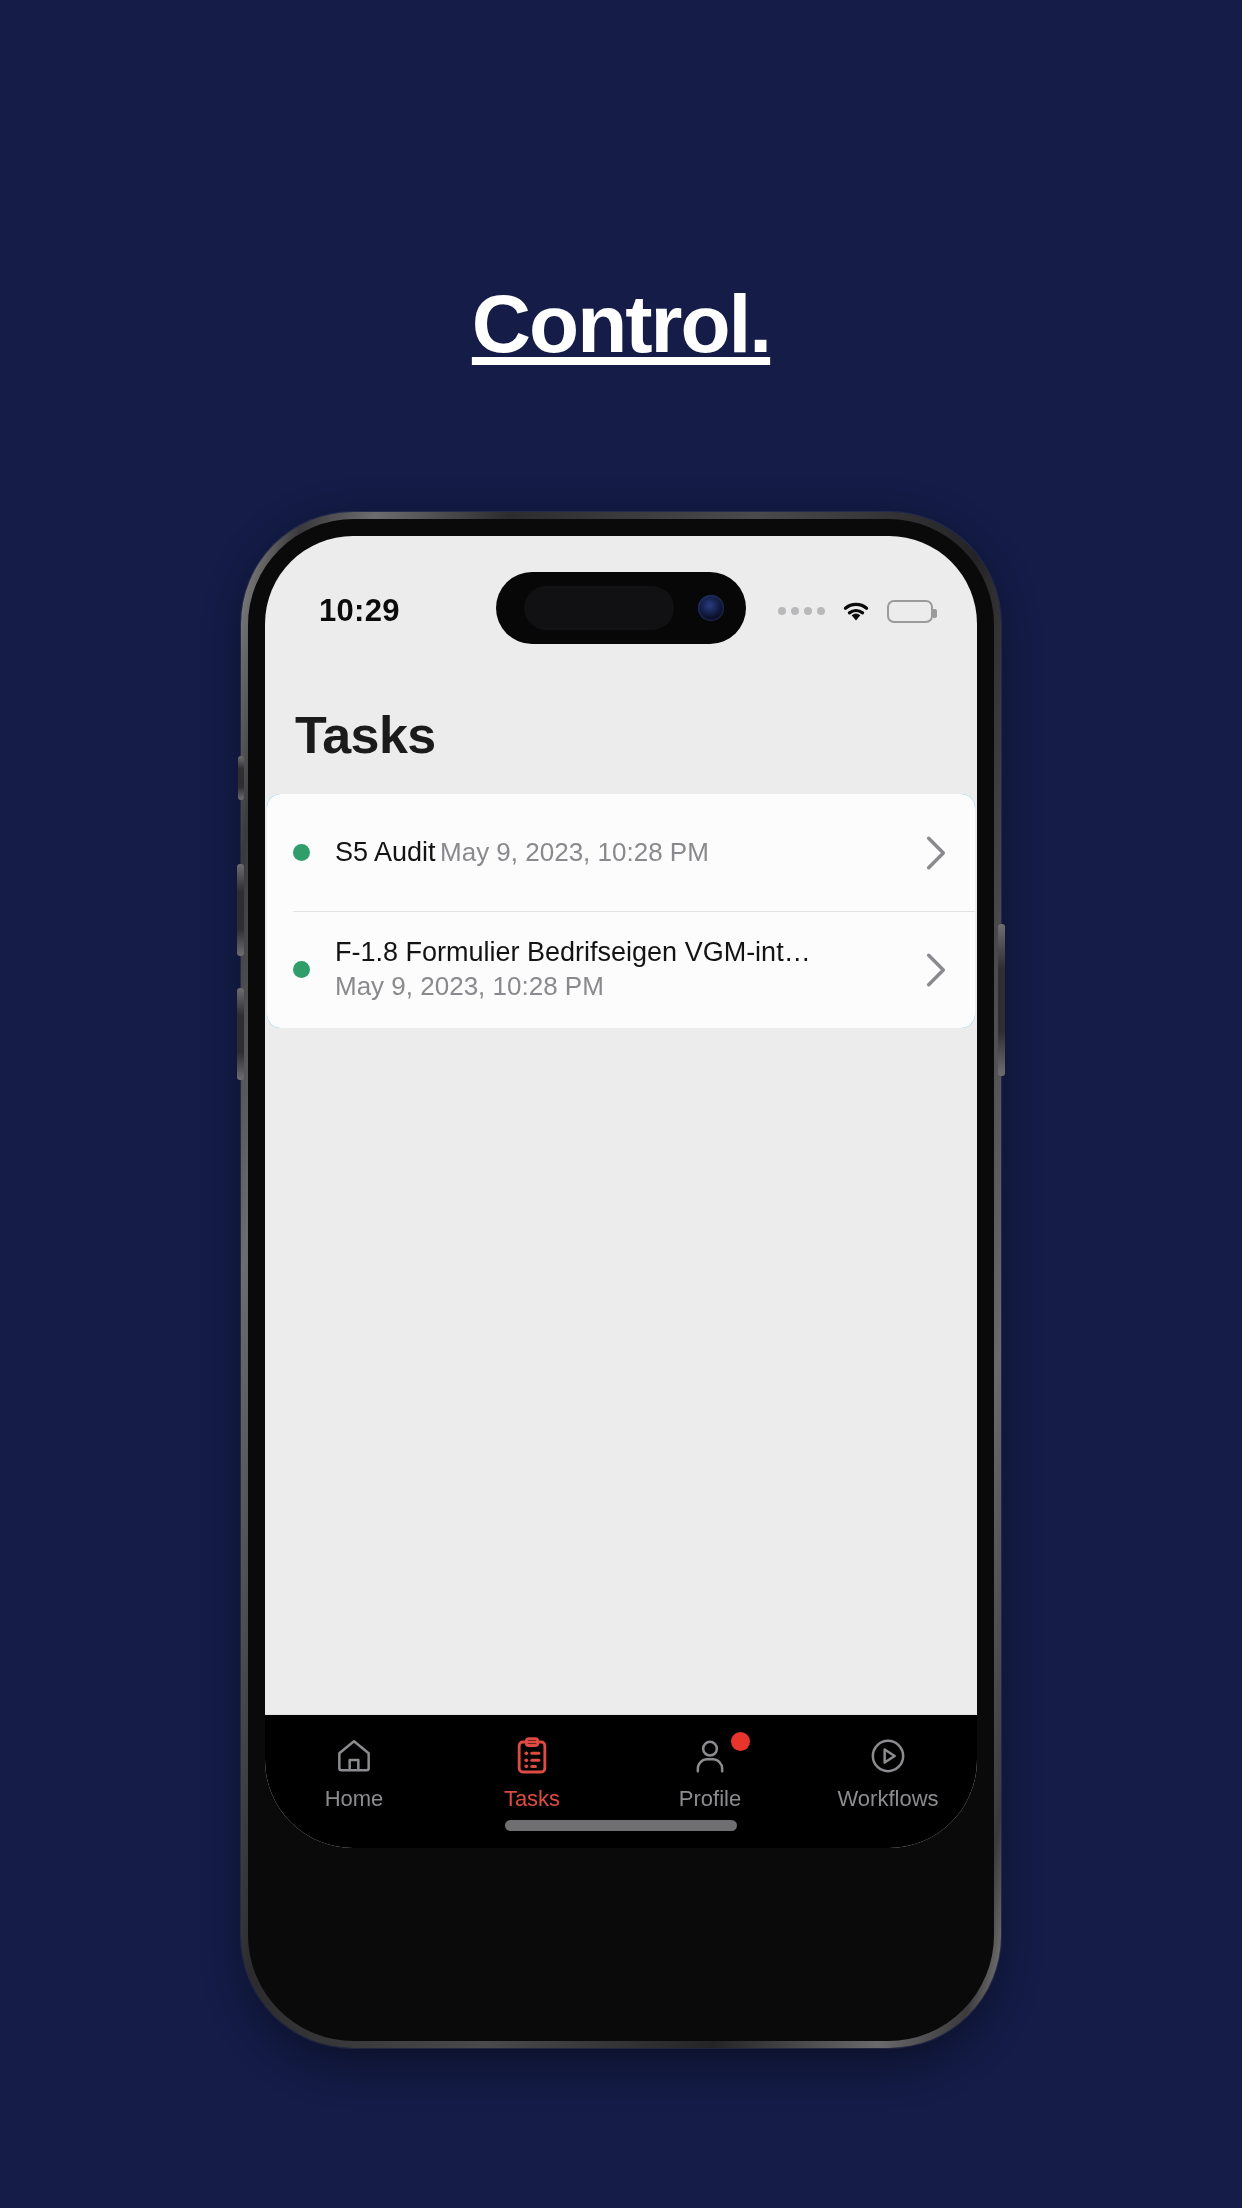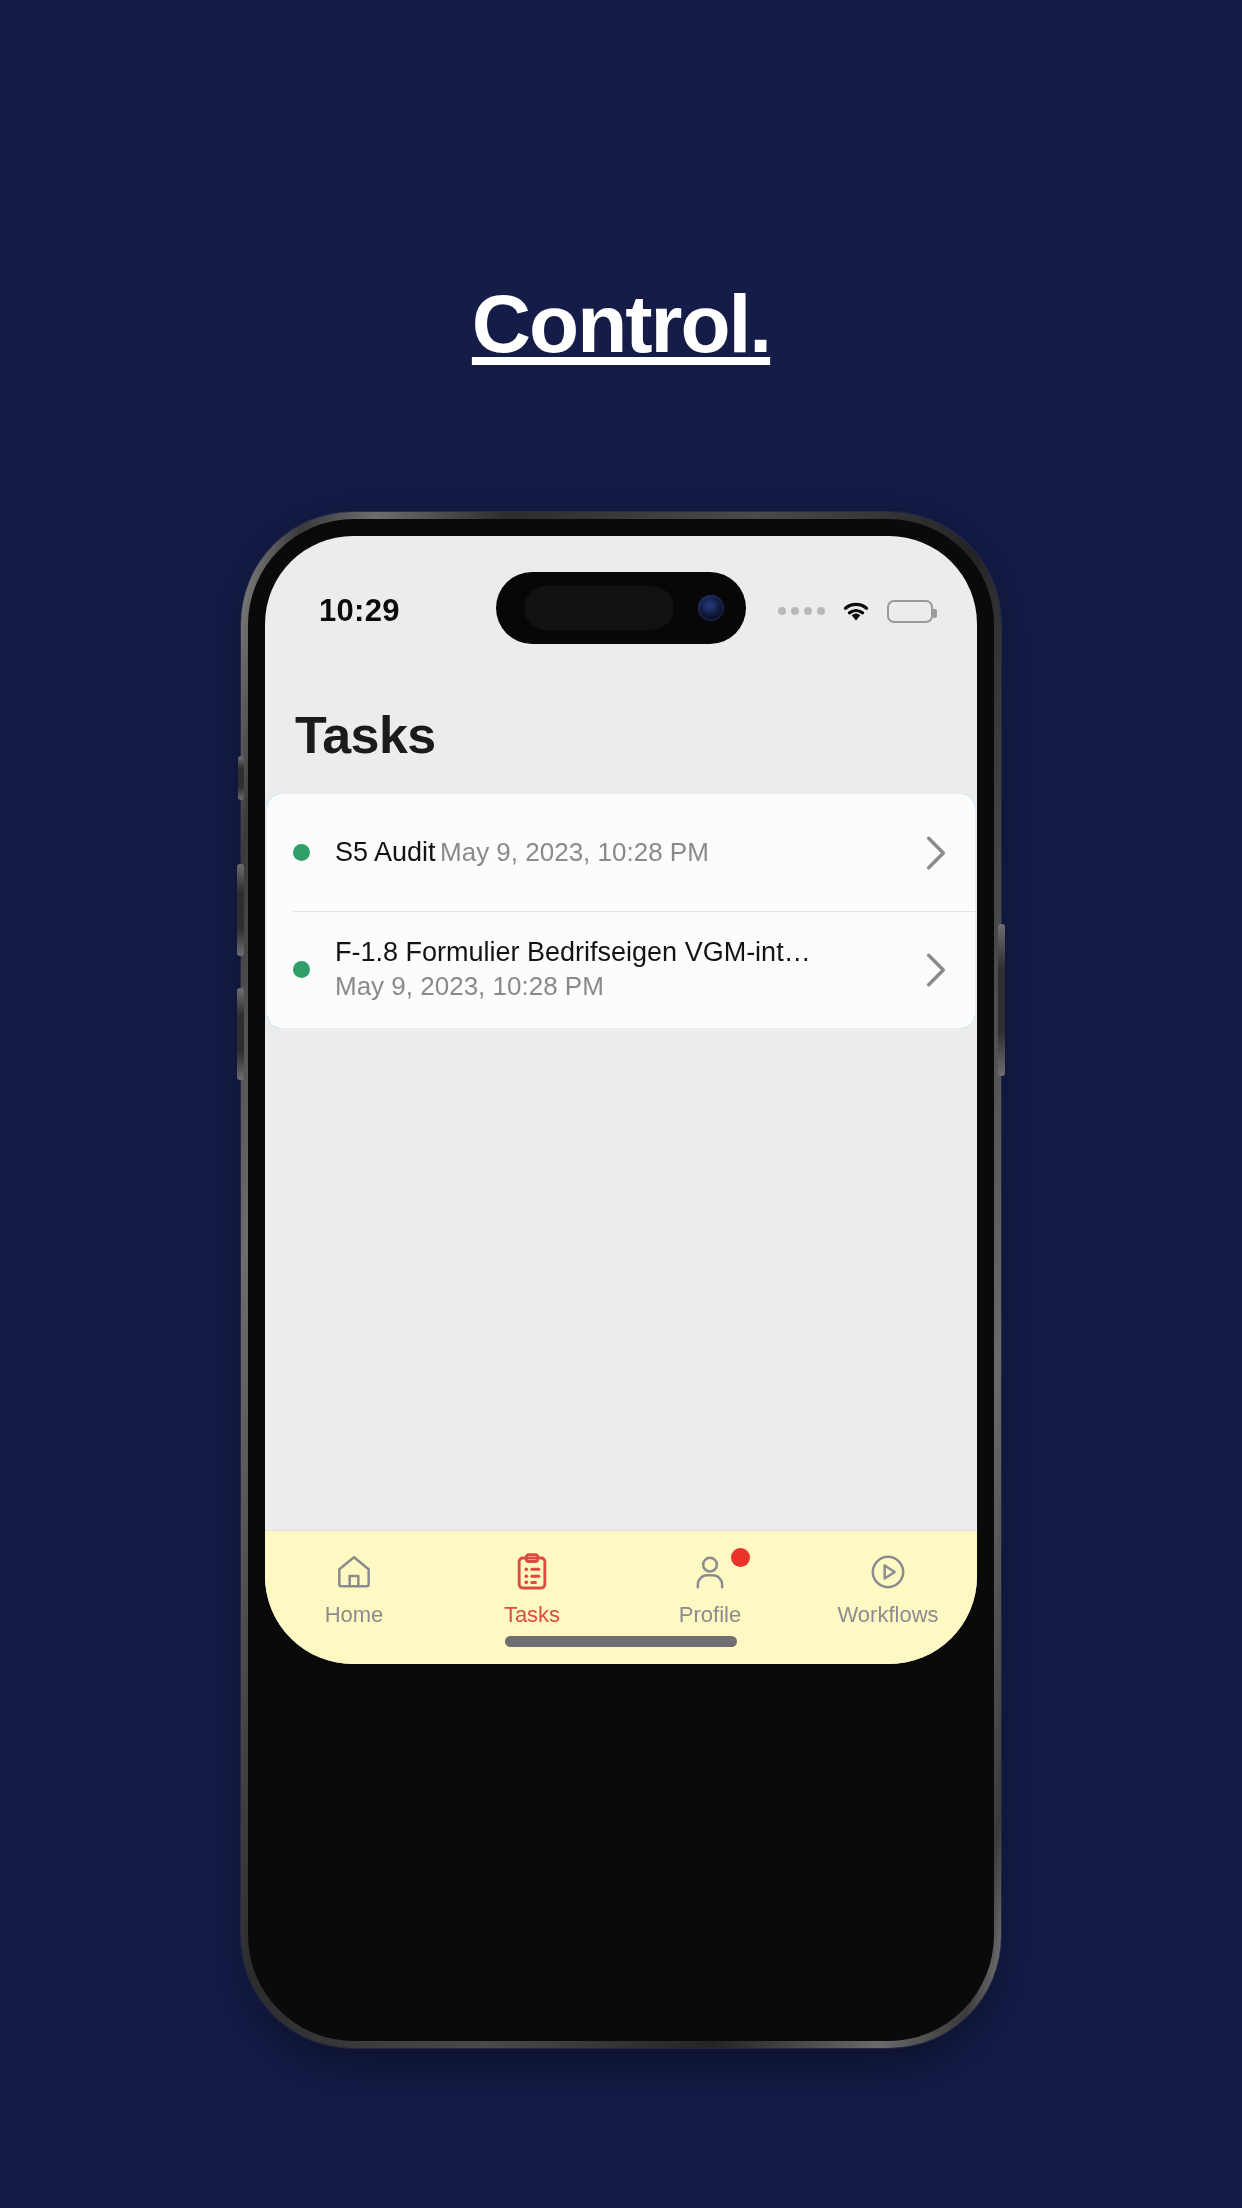--- a/index.html
+++ b/index.html
@@ -46,21 +46,21 @@
   
   .phone-bezel{
     position:absolute; left:7px; top:7px;
     width:746px; height:1522px;
     border-radius:106px;
     background:#0a0a0a;
   }
   
   .screen{
     position:absolute; left:24px; top:24px;
-    width:712px; height:1128px;
+    width:712px; height:1312px;
     border-radius:88px;
     background:#ECECEC;
     overflow:hidden;
   }
 
   
   .btn-side{
     position:absolute;
     background:linear-gradient(180deg,#6e6e71,#2e2e30 30%,#2e2e30 70%,#6e6e71);
     border-radius:3px;
@@ -161,21 +161,21 @@
   .task-date{
     font-size:26px; color:#8a8a8e; margin-top:5px; line-height:1.25;
     white-space:nowrap;
   }
   .chev{ flex:0 0 auto; width:22px; height:38px; }
 
   
   .tabbar{
     position:absolute; bottom:0; left:0; width:100%;
     height:134px;
-    background:#fef9c3;
+    background:#000000;
     border-top:1px solid #E0E0E0;
     display:flex;
   }
   .tab{
     flex:1 1 0; display:flex; flex-direction:column;
     align-items:center; justify-content:flex-start;
     padding-top:20px; position:relative;
   }
   .tab-ico{ height:42px; display:flex; align-items:center; justify-content:center; position:relative;}
   .tab-label{ font-size:22px; margin-top:9px; color:#8C8C90; }

